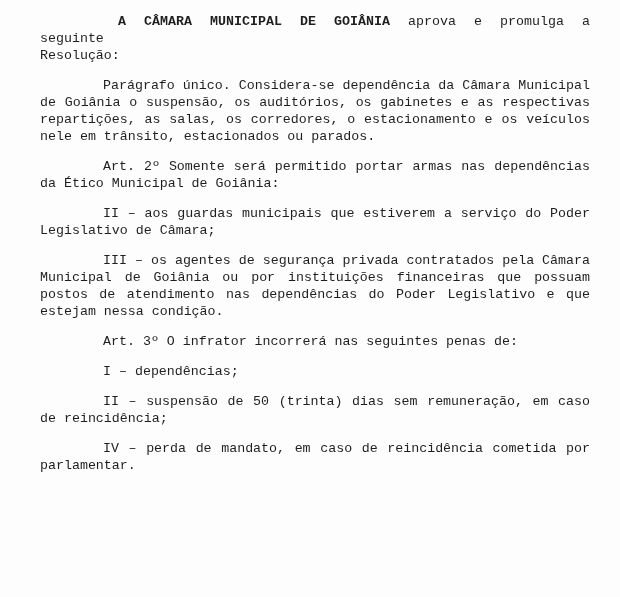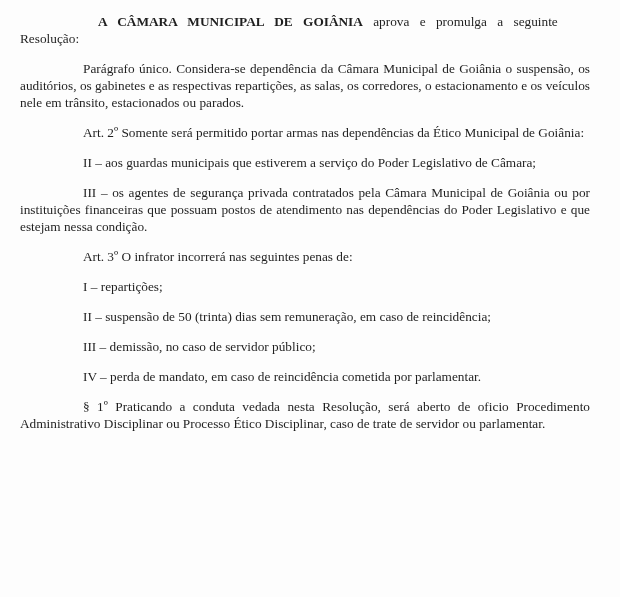--- a/index.html
+++ b/index.html
@@ -6,22 +6,22 @@
     margin: 0;
     padding: 0;
     background: #ffffff;
   }
   .page {
     position: relative;
     width: 620px;
     height: 597px;
     box-sizing: border-box;
     background: #fdfdfd;
-    padding: 13px 30px 0 20px;
-    font-family: Liberation Serif, serif;
+    padding: 13px 30px 0 40px;
+    font-family: Liberation Mono, monospace;
     font-size: 13.3px;
     line-height: 17px;
     color: #1f1f1f;
     overflow: hidden;
     -webkit-font-smoothing: antialiased;
   }
   .para {
     margin: 0 0 13px 0;
     text-align: justify;
     text-indent: 63px;
@@ -48,23 +48,21 @@
 
   <p class="para">Art. 2º Somente será permitido portar armas nas dependências da Ético Municipal de Goiânia:</p>
 
 
   <p class="para">II – aos guardas municipais que estiverem a serviço do Poder Legislativo de Câmara;</p>
 
   <p class="para">III – os agentes de segurança privada contratados pela Câmara Municipal de Goiânia ou por instituições financeiras que possuam postos de atendimento nas dependências do Poder Legislativo e que estejam nessa condição.</p>
 
   <p class="para">Art. 3º O infrator incorrerá nas seguintes penas de:</p>
 
-  <p class="para">I – repartições;</p>
+  <p class="para">I – dependências;</p>
 
   <p class="para">II – suspensão de 50 (trinta) dias sem remuneração, em caso de reincidência;</p>
 
-  <p class="para">III – demissão, no caso de servidor público;</p>
 
   <p class="para">IV – perda de mandato, em caso de reincidência cometida por parlamentar.</p>
 
-  <p class="para">§ 1º Praticando a conduta vedada nesta Resolução, será aberto de oficio Procedimento Administrativo Disciplinar ou Processo Ético Disciplinar, caso de trate de servidor ou parlamentar.</p>
 
 </div>
 
 </body></html>

